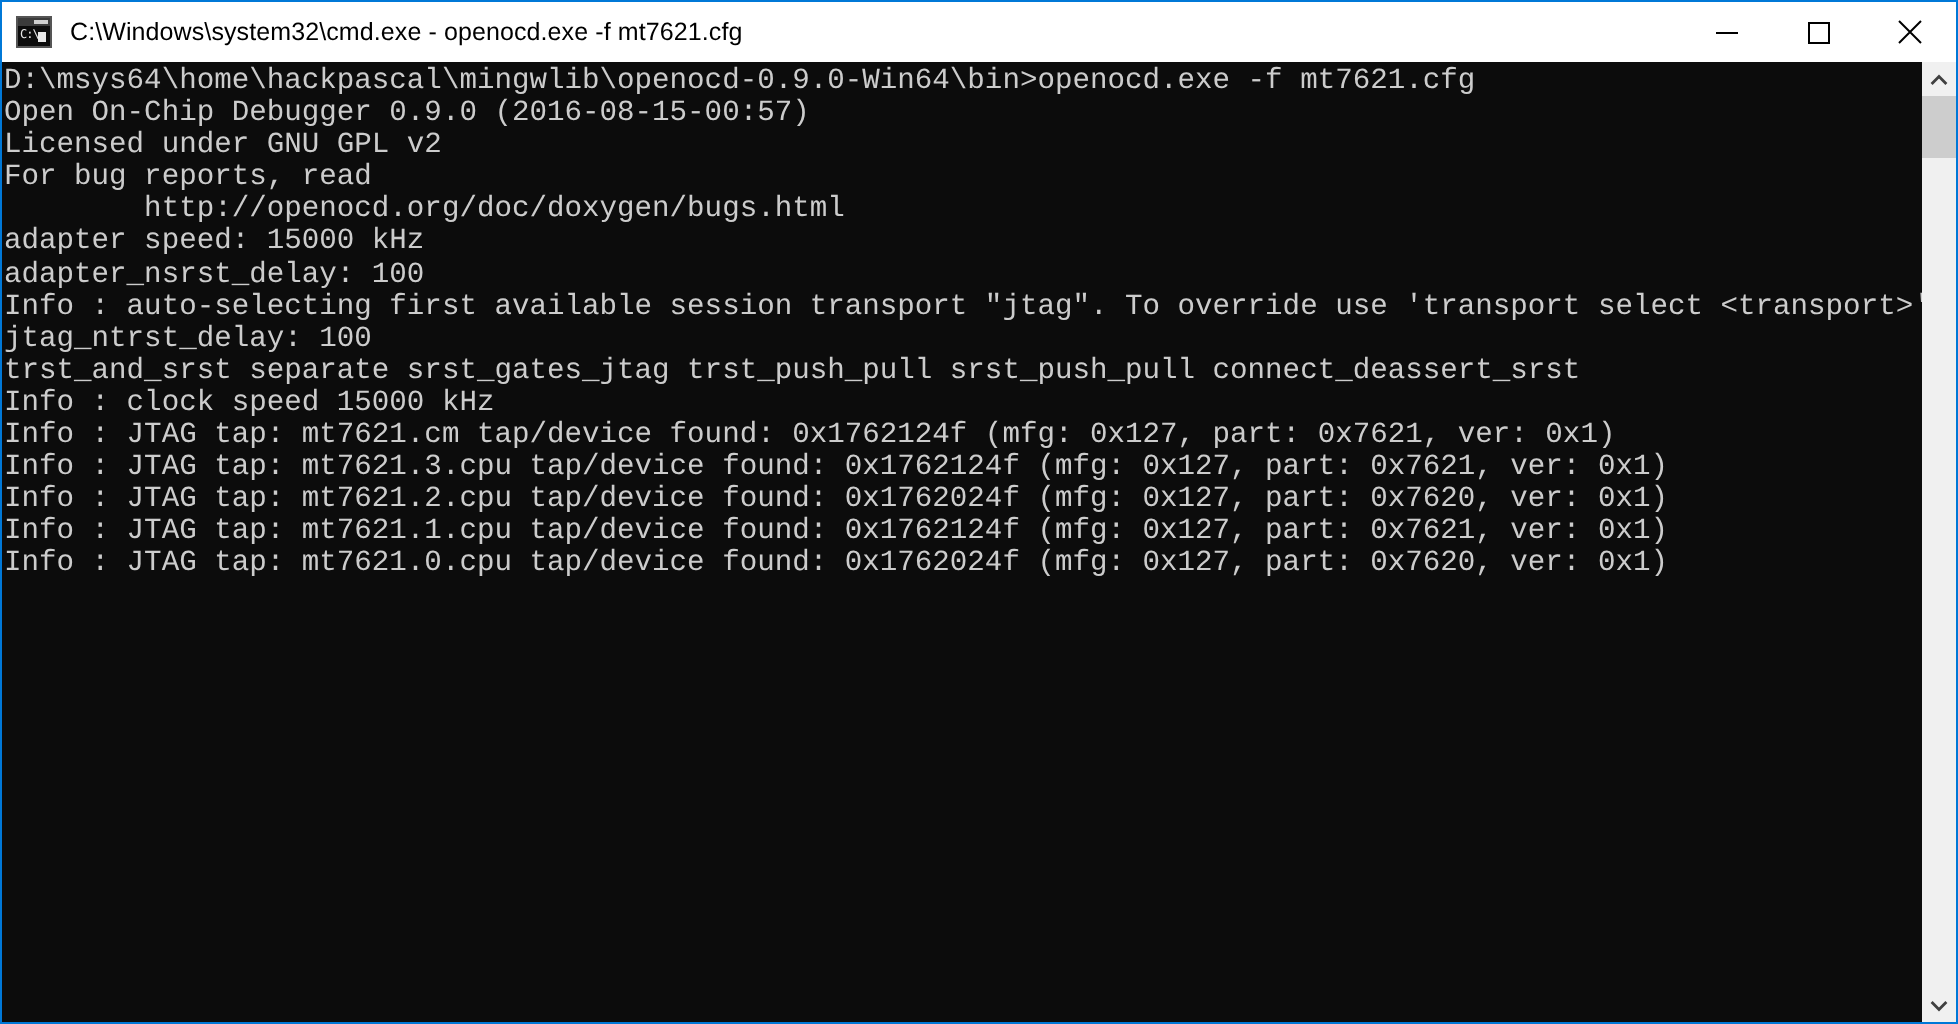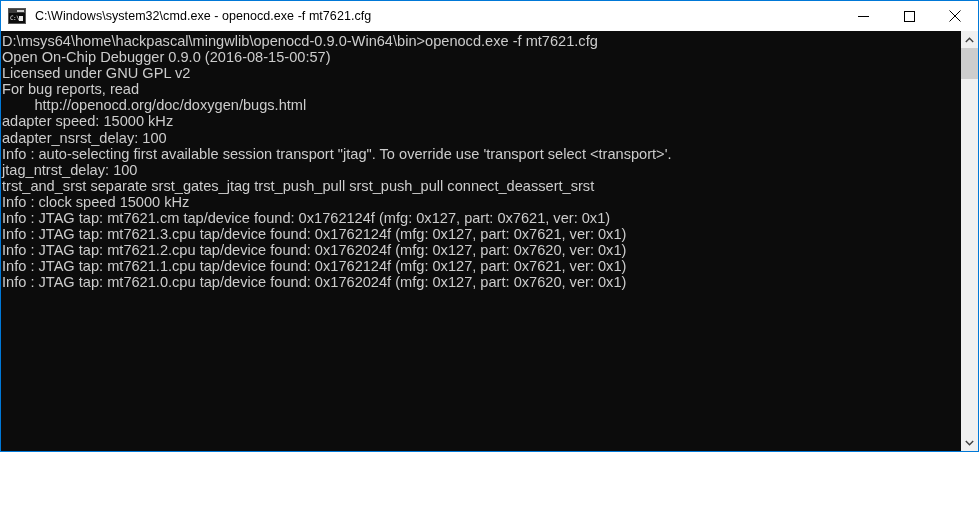--- a/index.html
+++ b/index.html
@@ -12,21 +12,21 @@
     width: 979px;
     height: 512px;
     overflow: hidden;
     font-family: "Liberation Sans", sans-serif;
   }
 
   #window {
     position: absolute;
     left: 0; top: 0;
     width: 979px;
-    height: 452px;
+    height: 512px;
     box-sizing: border-box;
     background: #ffffff;
     border: 1px solid #0078d7;
     border-top: 1px solid #0078d7;
     display: flex;
     flex-direction: column;
     overflow: hidden;
   }
 
   
@@ -122,21 +122,21 @@
     flex: 1 1 auto;
     display: flex;
     background: #0c0c0c;
     min-height: 0;
     position: relative;
   }
   #console {
     flex: 1 1 auto;
     background: #0c0c0c;
     color: #cccccc;
-    font-family: Liberation Sans, sans-serif;
+    font-family: Liberation Mono, monospace;
     font-size: 14.6px;
     line-height: 16.1px;
     padding: 2px 0 0 1px;
     white-space: pre;
     overflow: hidden;
     letter-spacing: 0px;
   }
   #console .line {
     height: 16.1px;
     white-space: pre;

